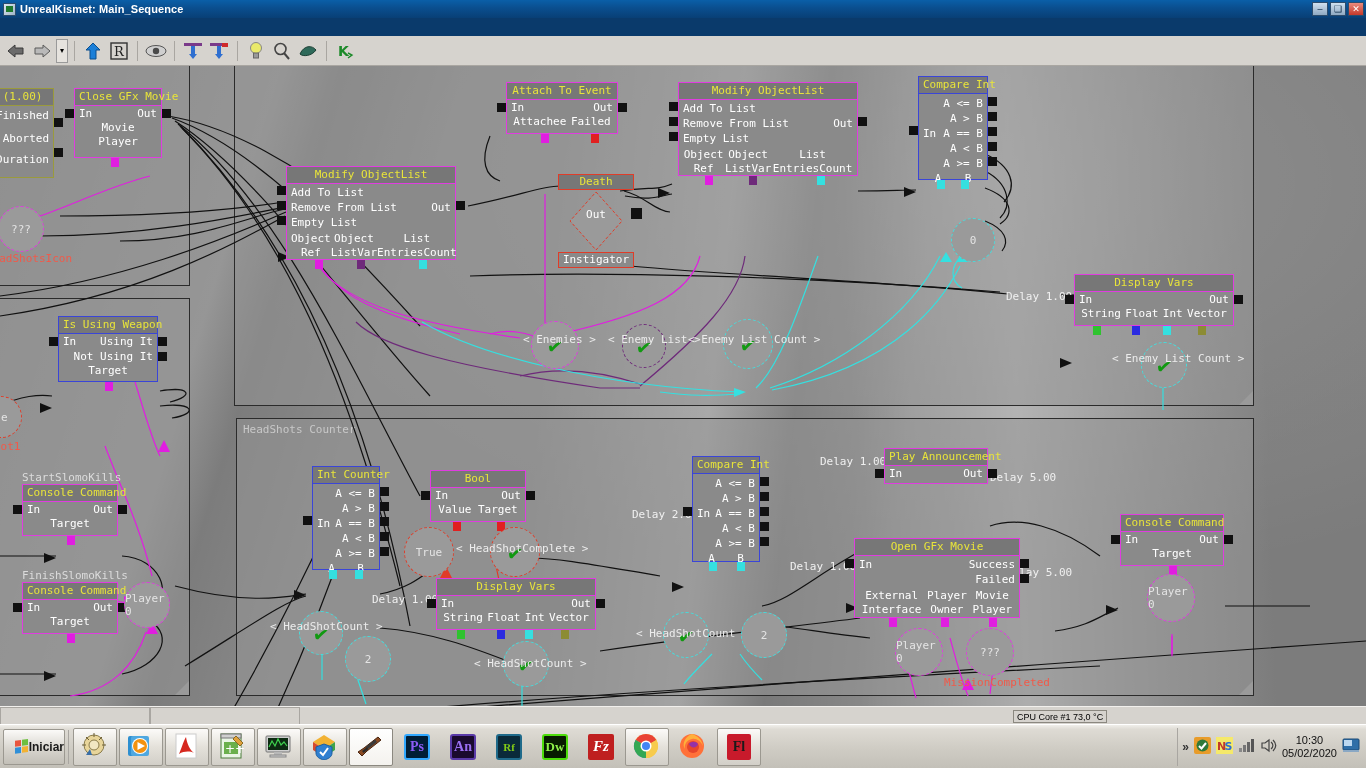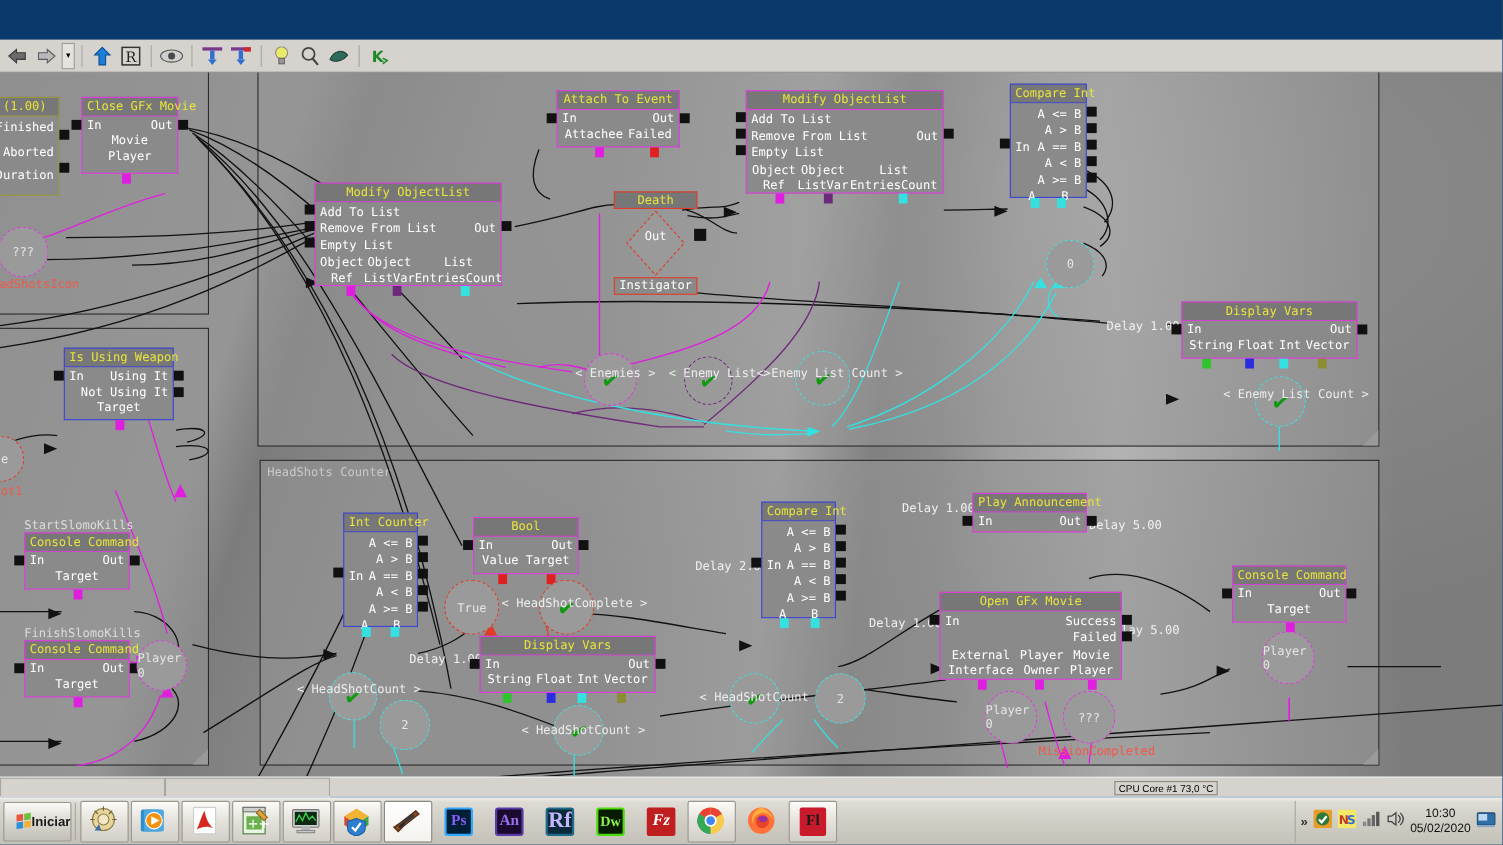--- a/index.html
+++ b/index.html
@@ -213,20 +213,29 @@
     display:flex; align-items:center; gap:5px; padding:0 4px;
     border-left:1px solid #a9a6a1;
   }
   .traytime { font-size:11px; color:#111; text-align:center; line-height:13px; }
 </style>
 </head>
 <body>
 
 <div id="app">
 
+  <div class="titlebar">
+    <div class="tb-icon"></div>
+    <div class="tb-title">UnrealKismet: Main_Sequence</div>
+    <div class="tb-buttons">
+      <div class="tb-btn">–</div>
+      <div class="tb-btn">❑</div>
+      <div class="tb-btn close">✕</div>
+    </div>
+  </div>
 
 
   <div class="toolbar">
     <div class="tbtn">
       <svg width="20" height="16" viewBox="0 0 20 16">
           <path d="M9 2 L2 8 L9 14 L9 11 L17 11 L17 5 L9 5 Z" fill="#6b6b6b" stroke="#3a3a3a"></path>
         </svg>
     </div>
     <div class="tbtn">
       <svg width="20" height="16" viewBox="0 0 20 16">
@@ -1013,21 +1022,21 @@
         <span style="color:#8b5cf6;font-size:14px;font-weight:bold;font-family:'Liberation Serif',serif;">Ps</span>
       </div>
     </div>
     <div class="tbapp">
       <div class="appicon" style="width:26px;height:26px;background:#1a0a2e;border:2px solid #5a3aa8;border-radius:3px;display:flex;align-items:center;justify-content:center;">
         <span style="color:#9a6ef0;font-size:14px;font-weight:bold;font-family:'Liberation Serif',serif;">An</span>
       </div>
     </div>
     <div class="tbapp">
       <div class="appicon" style="width:26px;height:26px;background:#0a2a3a;border:2px solid #1f6a8a;border-radius:3px;display:flex;align-items:center;justify-content:center;">
-        <span style="color:#c4b5fd;font-size:20px;font-weight:bold;font-family:'Liberation Serif',serif;">Rf</span>
+        <span style="color:#84cc16;font-size:11px;font-weight:bold;font-family:'Liberation Serif',serif;">Rf</span>
       </div>
     </div>
     <div class="tbapp">
       <div class="appicon" style="width:26px;height:26px;background:#071b00;border:2px solid #4ddc0a;border-radius:3px;display:flex;align-items:center;justify-content:center;">
         <span style="color:#8ef04a;font-size:13px;font-weight:bold;font-family:'Liberation Serif',serif;">Dw</span>
       </div>
     </div>
     <div class="tbapp">
       <div class="appicon" style="width:26px;height:26px;background:#bf1f1f;border-radius:2px;display:flex;align-items:center;justify-content:center;">
         <span style="color:#fff;font-size:15px;font-weight:bold;font-style:italic;font-family:'Liberation Serif',serif;">Fz</span>

